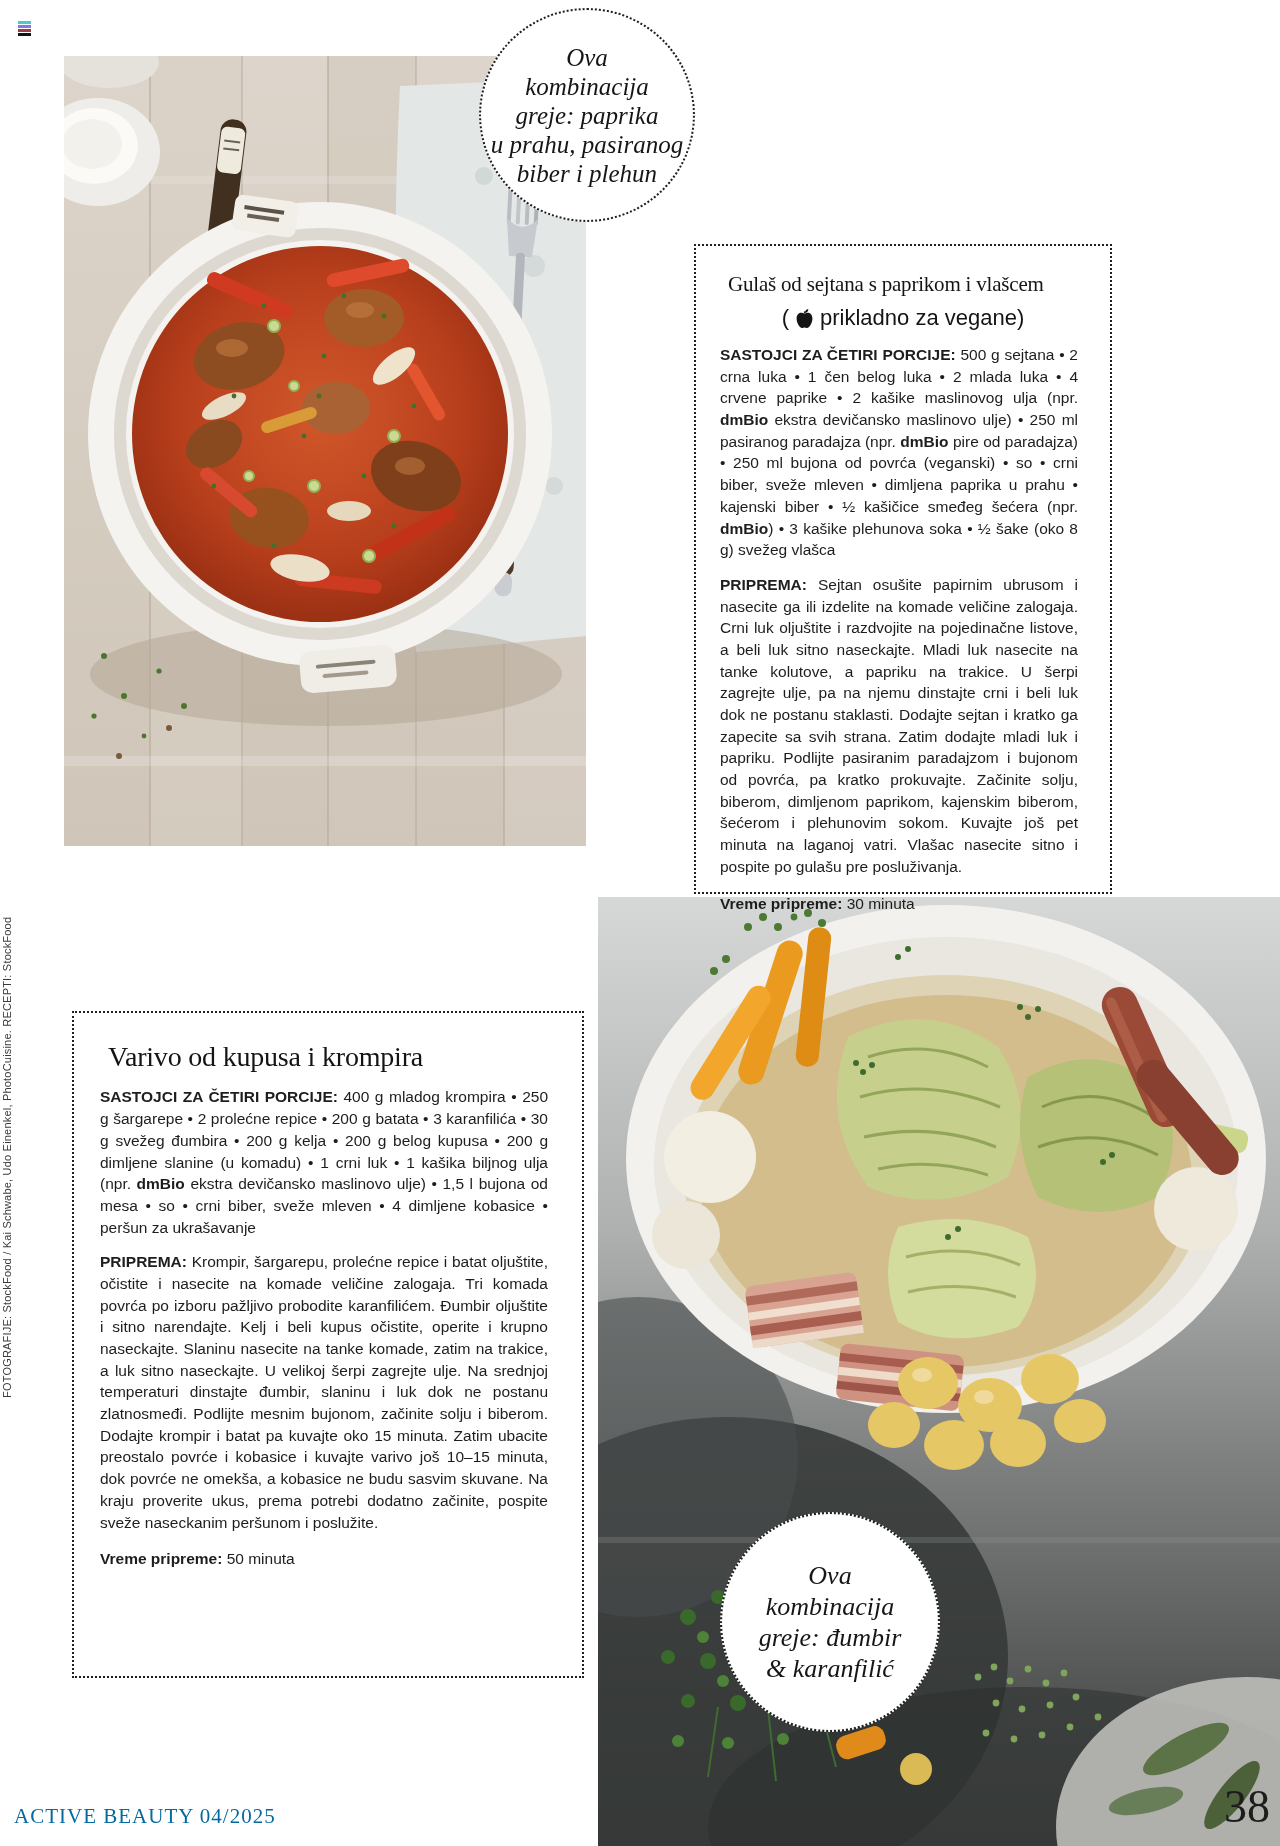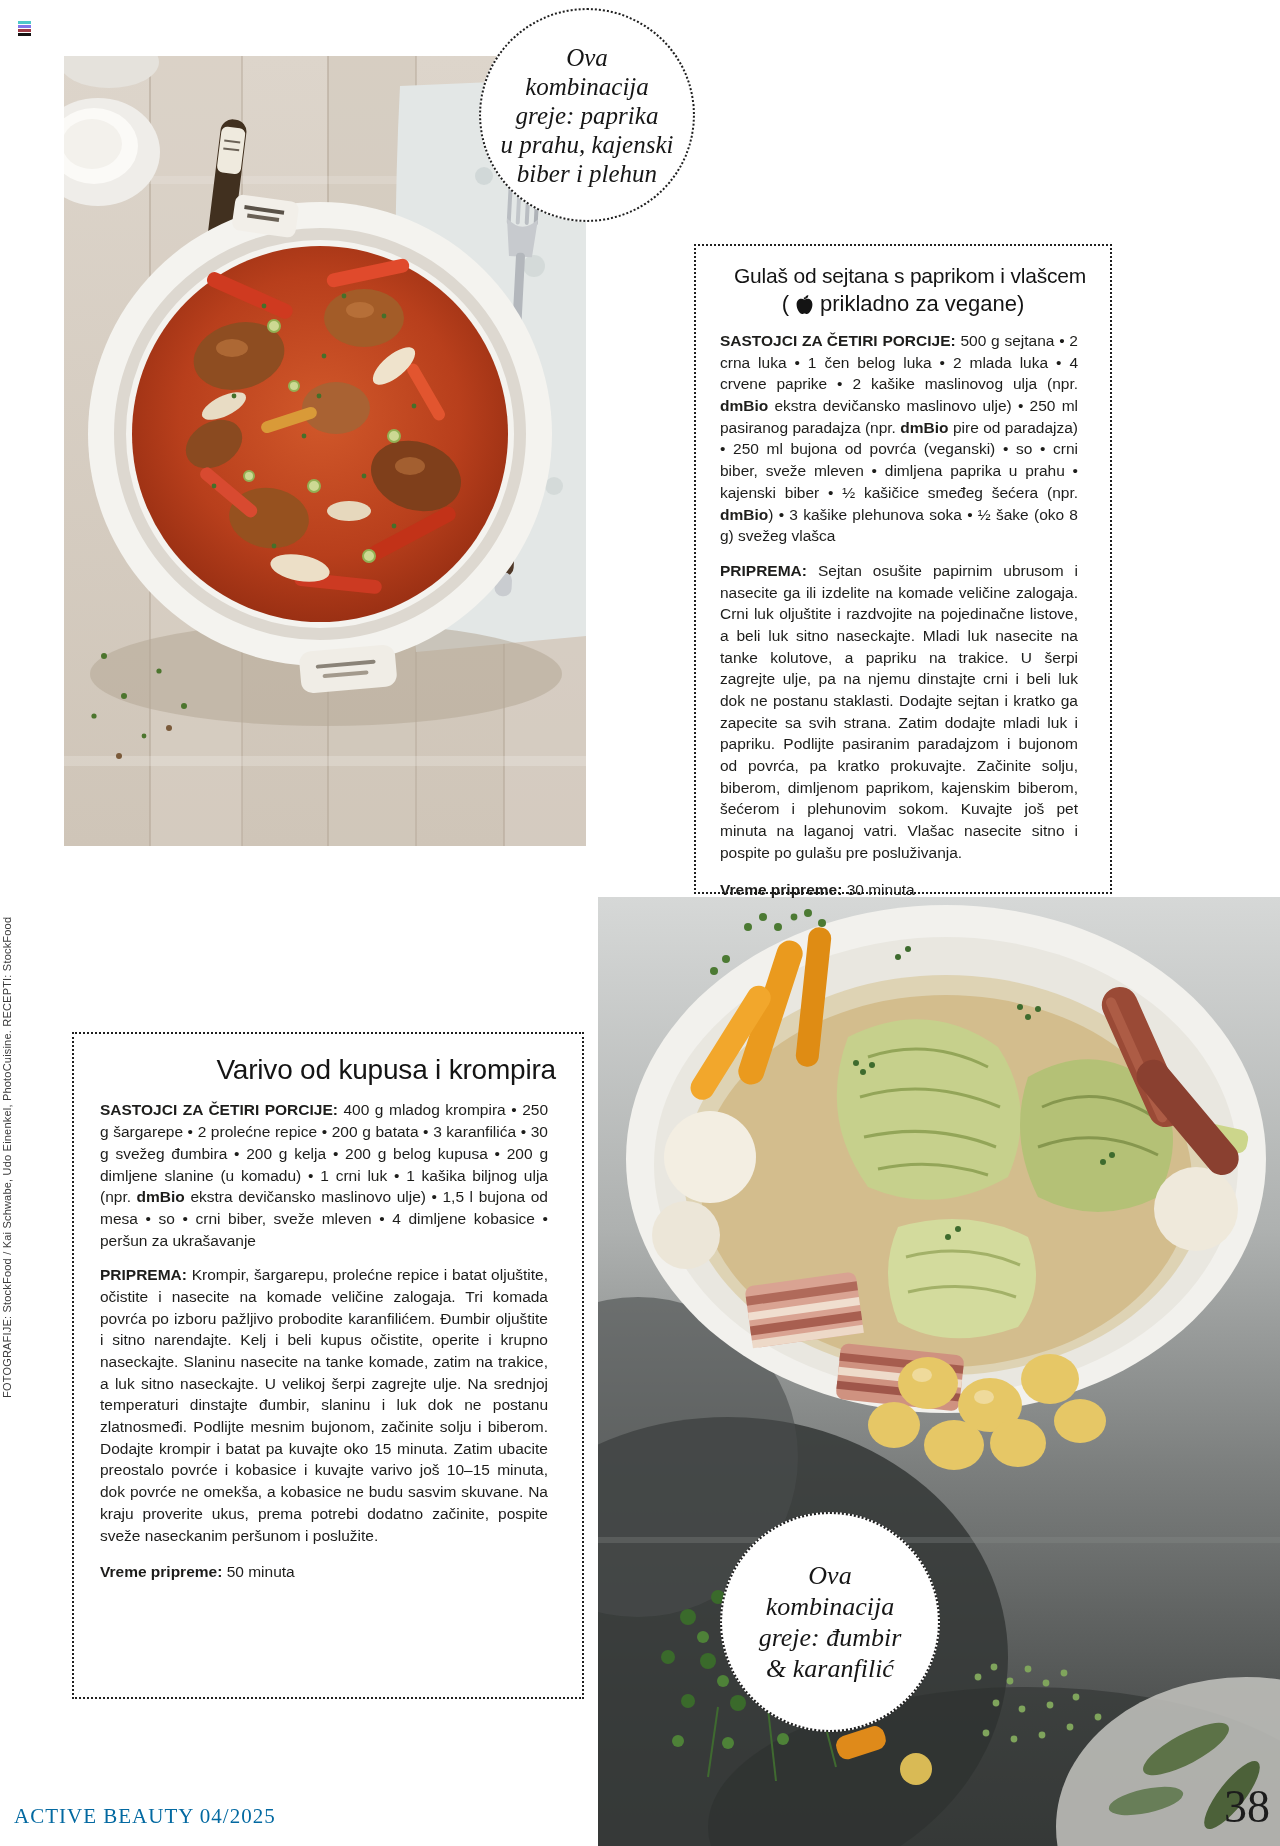--- a/index.html
+++ b/index.html
@@ -26,24 +26,24 @@
   }
   .badge-top { left:479px; top:8px; width:212px; height:210px; font-size:25px; line-height:29px; }
   .badge-bottom { left:720px; top:1512px; width:216px; height:216px; font-size:26px; line-height:31px; }
 
   
   .card {
     position:absolute; z-index:2; border:2px dotted #1f1f1f; background:#ffffff;
     box-sizing:border-box;
   }
   .card-goulash { left:694px; top:244px; width:418px; height:650px; padding:18px 24px; }
-  .card-varivo  { left:72px;  top:1032px; width:512px; height:667px; padding:20px 26px; }
+  .card-varivo  { left:72px;  top:1011px; width:512px; height:667px; padding:20px 26px; }
   .card h2 {
-    margin:0; font-family:Liberation Sans, sans-serif; font-weight:400;
-    text-align:right; letter-spacing:-0.2px; color:#141414;
+    margin:8px; font-family:Liberation Serif, serif; font-weight:400;
+    text-align:left; letter-spacing:-0.2px; color:#141414;
   }
   .card-goulash h2 { font-size:21px; white-space:nowrap; }
   .card-varivo  h2 { font-size:28px; line-height:1.16; }
   .subtitle {
     text-align:center; font-size:22px; margin-top:3px; color:#141414;
     display:flex; justify-content:center; align-items:center; gap:4px;
   }
   .subtitle .apple { display:inline-flex; margin:0 2px; }
   .card p.body {
     margin:13px 8px 0 0; font-size:15.5px; line-height:1.4; text-align:justify; color:#1d1d1b;
@@ -206,21 +206,21 @@
       </g>
       <circle cx="105" cy="672" r="3" fill="#7a5a3a"></circle>
         <circle cx="55" cy="700" r="3" fill="#7a5a3a"></circle>
     </svg>
   </div>
 
   <div class="badge badge-top">
     <div>Ova</div>
     <div>kombinacija</div>
     <div>greje: paprika</div>
-    <div>u prahu, kajenski</div>
+    <div>u prahu, pasiranog</div>
     <div>biber i plehun</div>
   </div>
 
   <div class="card card-goulash">
     <h2>Gulaš od sejtana s paprikom i vlašcem</h2>
     <div class="subtitle">
       <span>(</span>
       <span class="apple">
         <svg viewBox="0 0 24 26" width="19" height="21">
           <path d="M12,7 C8,4 2,6 2,13 C2,19 6,25 9,25 C10.5,25 11,24.3 12,24.3 C13,24.3 13.5,25 15,25 C18,25 22,19 22,13 C22,6 16,4 12,7 Z" fill="#141414"></path>

